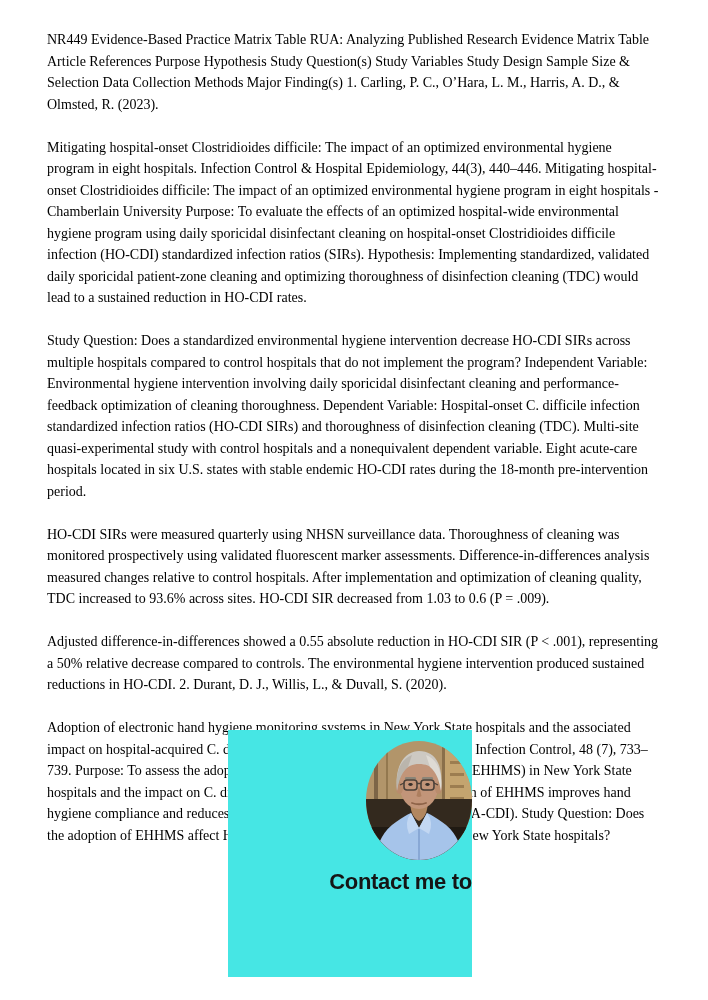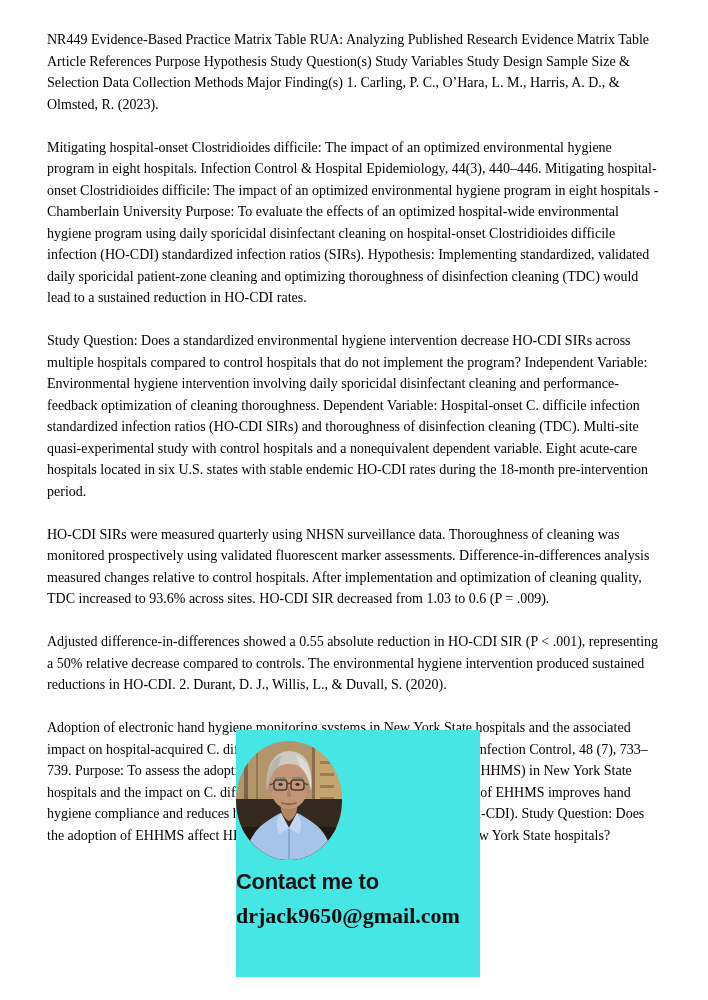--- a/index.html
+++ b/index.html
@@ -22,28 +22,28 @@
   }
   .text-block p {
     margin: 0 0 21.5px 0;
     font-size: 14px;
     line-height: 21.5px;
     color: #000000;
     text-align: left;
   }
   .contact-card {
     position: absolute;
-    left: 236px;
+    left: 228px;
     top: 730px;
     width: 244px;
     height: 247px;
     background: #46e6e4;
     display: flex;
     flex-direction: column;
-    align-items: flex-start;
+    align-items: flex-end;
     box-sizing: border-box;
     padding-top: 11px;
   }
   .photo-wrap {
     width: 106px;
     height: 119px;
     flex: 0 0 auto;
   }
   .card-line {
     font-family: "Liberation Sans", sans-serif;
@@ -129,14 +129,13 @@
         <ellipse cx="44.5" cy="43.5" rx="2.2" ry="1.4" fill="#38302a"></ellipse>
         <ellipse cx="61.5" cy="43.5" rx="2.2" ry="1.4" fill="#38302a"></ellipse>
 
         <path d="M53,45 L50.5,55 Q53,57 55.5,55 Z" fill="#ad7f5f"></path>
 
         <path d="M46,62 Q53,64.5 60,62" stroke="#8d6247" stroke-width="1.8" fill="none" stroke-linecap="round"></path>
       </g>
     </svg>
   </div>
   <div class="card-line card-line-1" style="color: rgb(21, 21, 21);">Contact me to</div>
-  <div class="card-email">drjack9650@gmail.com</div>
 </div>
 
 </body></html>

